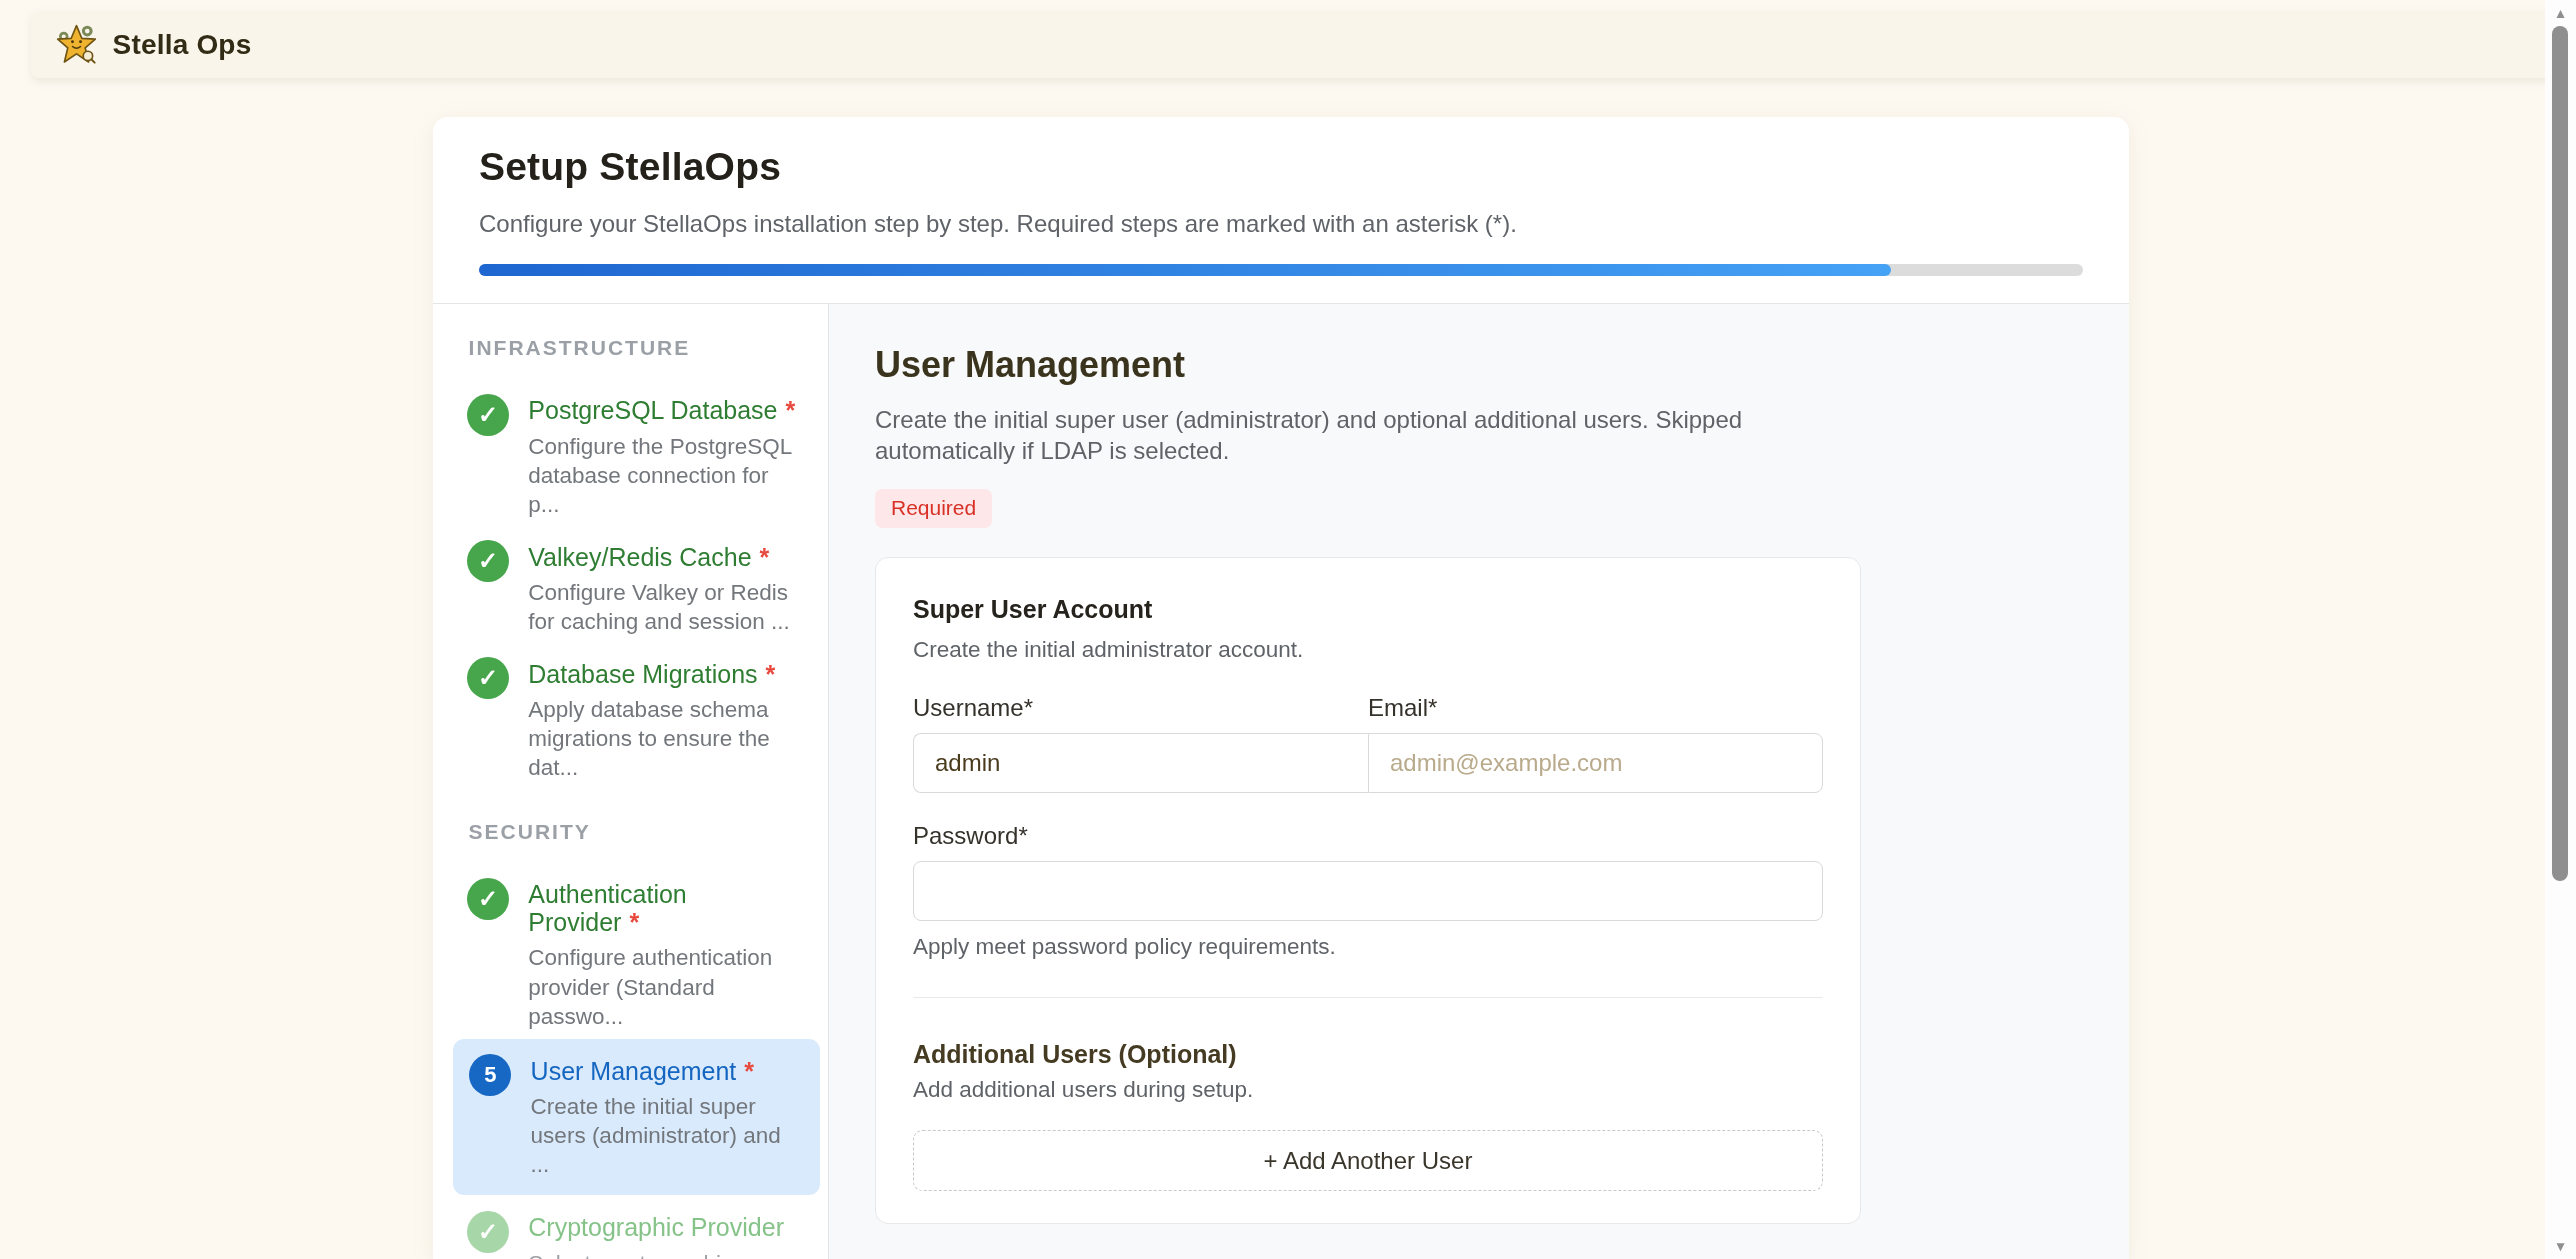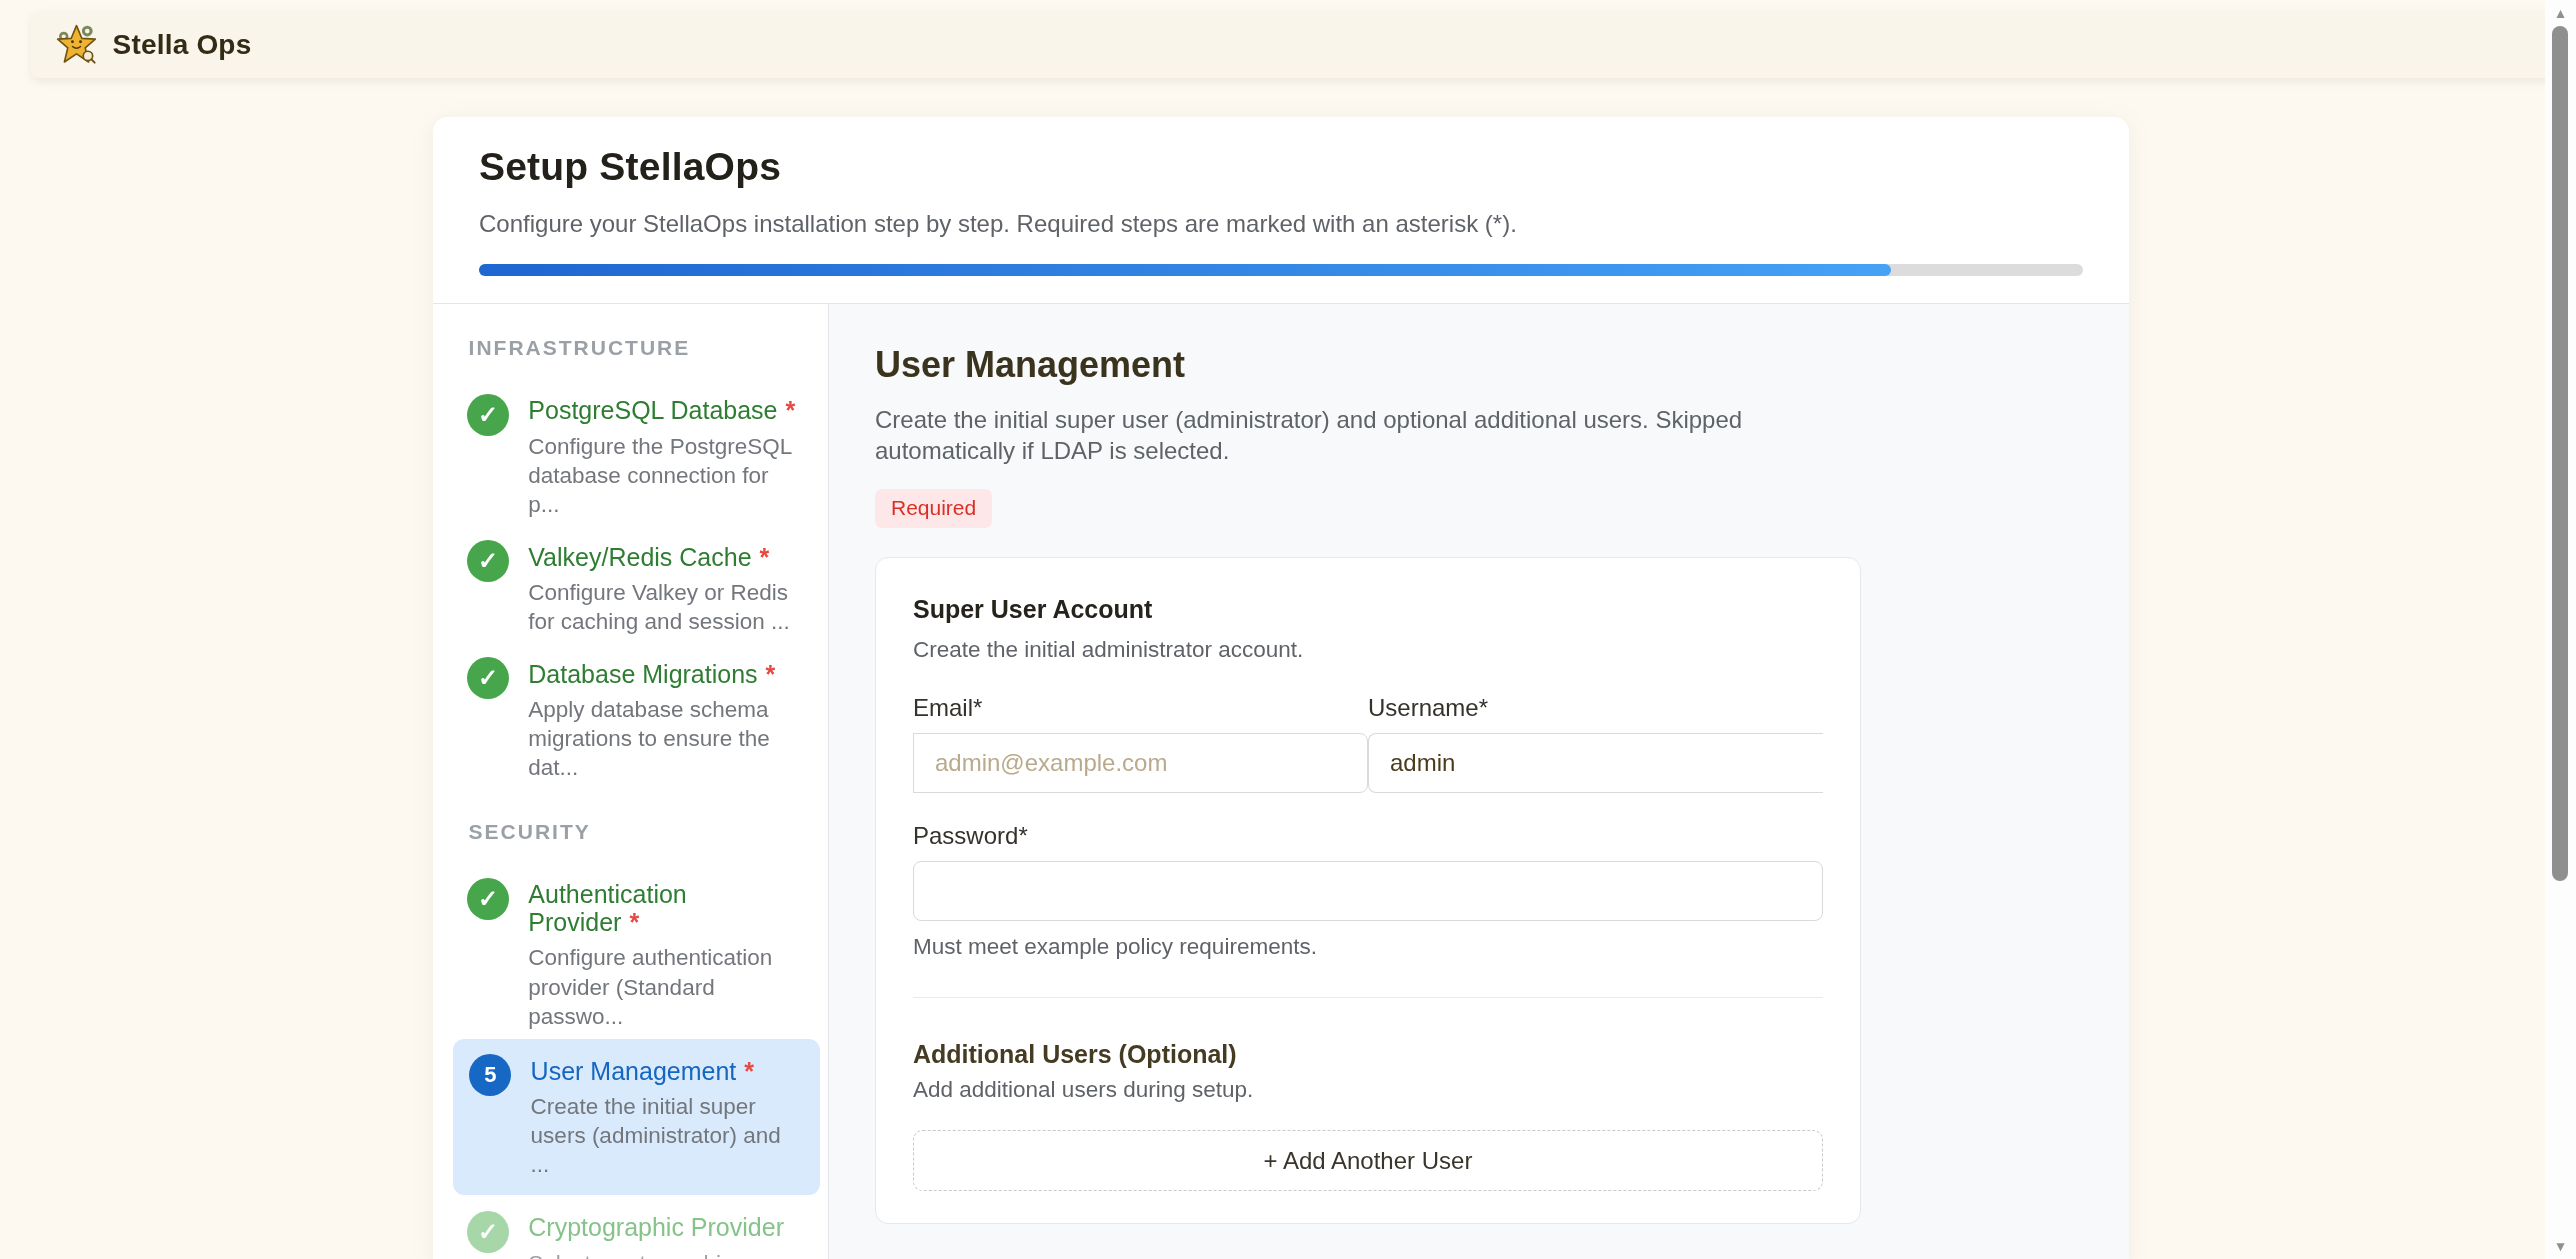--- a/index.html
+++ b/index.html
@@ -213,34 +213,34 @@
 
         <div class="content-title">User Management</div>
         <div class="content-desc">Create the initial super user (administrator) and optional additional users. Skipped automatically if LDAP is selected.</div>
         <div class="req-badge">Required</div>
 
         <div class="card super">
           <div class="h2-dark">Super User Account</div>
           <div class="card-sub">Create the initial administrator account.</div>
 
           <div class="form-row">
+            <div class="field first">
+              <label>Username*</label>
+              <input type="text" value="admin" style="">
+            </div>
             <div class="field second">
               <label>Email*</label>
               <input type="text" placeholder="admin@example.com" style="">
             </div>
-            <div class="field first">
-              <label>Username*</label>
-              <input type="text" value="admin" style="">
-            </div>
           </div>
 
           <div class="pw-block">
             <label class="field-label" style="display:block;font-size:24px;color:#35322b;margin-bottom:11.3px;">Password*</label>
             <input type="password" style="">
-            <div class="hint">Must meet example policy requirements.</div>
+            <div class="hint">Apply meet password policy requirements.</div>
           </div>
 
           <hr class="hr">
 
           <div class="additional">
             <div class="h2-brown">Additional Users (Optional)</div>
             <div class="add-sub">Add additional users during setup.</div>
             <button class="add-btn">+ Add Another User</button>
           </div>
         </div>

